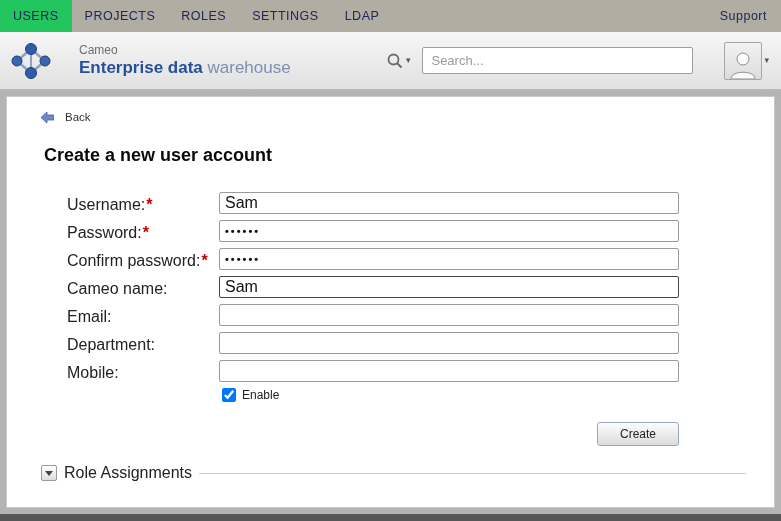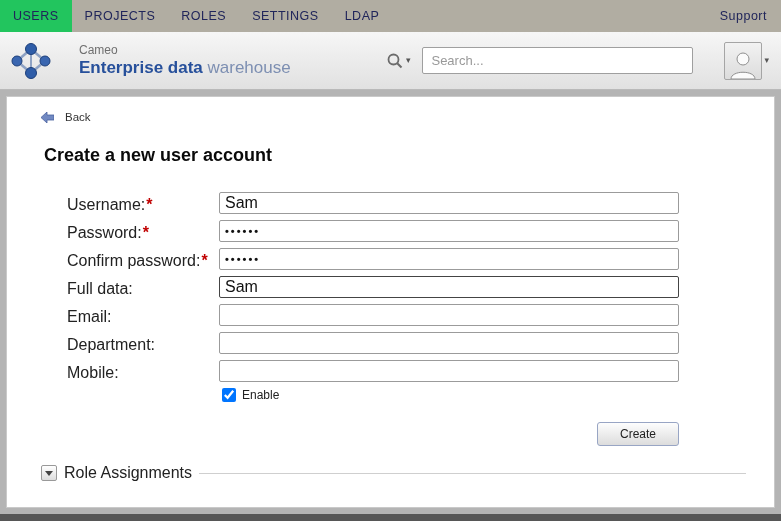--- a/index.html
+++ b/index.html
@@ -203,21 +203,21 @@
         <label class="lbl"><span>Password:</span><span class="req">*</span></label>
         <input class="inp masked" type="text" value="••••••" style="">
       </div>
 
       <div class="row">
         <label class="lbl"><span>Confirm password:</span><span class="req">*</span></label>
         <input class="inp masked" type="text" value="••••••" style="">
       </div>
 
       <div class="row">
-        <label class="lbl"><span>Full data:</span></label>
+        <label class="lbl"><span>Cameo name:</span></label>
         <input class="inp focused" type="text" value="Sam" style="">
       </div>
 
       <div class="row">
         <label class="lbl"><span>Email:</span></label>
         <input class="inp" type="text" value="" style="">
       </div>
 
       <div class="row">
         <label class="lbl"><span>Department:</span></label>

